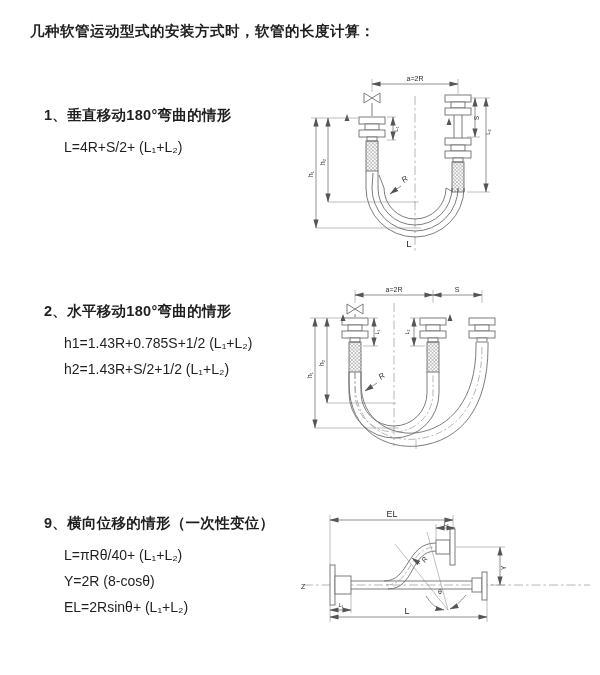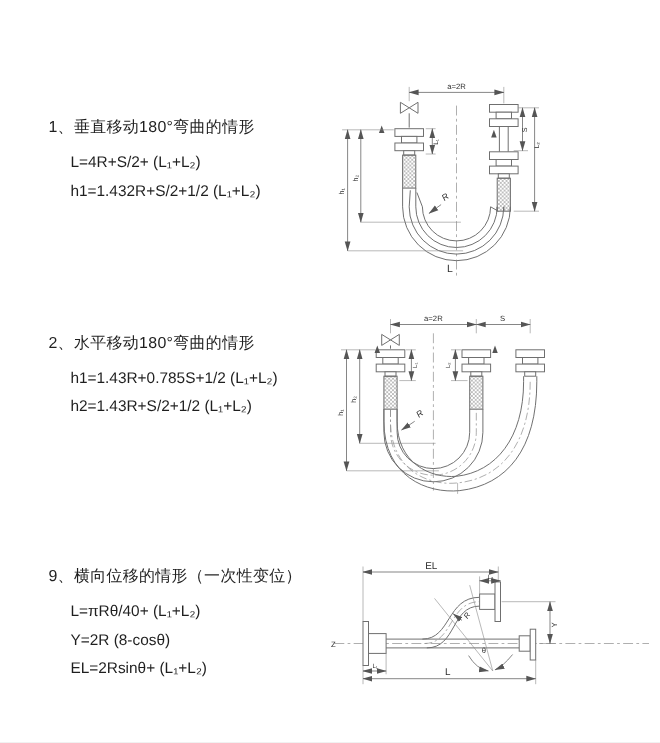--- a/index.html
+++ b/index.html
@@ -7,21 +7,21 @@
     position:relative;width:600px;height:675px;background:#ffffff;
     font-family:"Liberation Sans","DejaVu Sans",sans-serif;
     color:#1f1f1f;overflow:hidden;margin:0 auto;
   }
   .title{
     position:absolute;left:30px;top:22px;font-size:14.5px;font-weight:600;
     letter-spacing:.5px;margin:0;
   }
   .section{position:absolute;left:44px;width:270px;}
   .sec1{top:106px}.sec2{top:302px}.sec3{top:514px}
-  .heading{font-size:14.5px;font-weight:400;margin:0 0 9px 0;letter-spacing:.3px;}
+  .heading{font-size:14.5px;font-weight:700;margin:0 0 9px 0;letter-spacing:.3px;}
   .formula{font-size:14px;margin-left:20px;line-height:26.2px;white-space:nowrap;}
   .diagram{position:absolute;}
   .dg1{left:303px;top:70px;}
   .dg2{left:303px;top:283px;}
   .dg3{left:298px;top:502px;}
   
   .ln{fill:none;stroke:#6e6e6e;stroke-width:0.9;}
   .part{fill:#ffffff;stroke:#6e6e6e;stroke-width:0.9;}
   .braid{fill:url(#hatch);stroke:#6e6e6e;stroke-width:0.9;}
   .ext{fill:none;stroke:#8a8a8a;stroke-width:0.55;}
@@ -42,25 +42,25 @@
       <path d="M0,2.1 L10,5 L0,7.9 Z" fill="#555"></path>
     </marker>
     <pattern id="hatch" width="3.5" height="3.5" patternUnits="userSpaceOnUse">
       <path d="M0,3.5 L3.5,0 M0,0 L3.5,3.5" stroke="#8d8d8d" stroke-width="0.5"></path>
     </pattern>
   </defs>
 </svg>
 
 <div class="page">
 
+  <h1 class="title">几种软管运动型式的安装方式时，软管的长度计算：</h1>
 
   <div class="section sec1">
     <div class="heading">1、垂直移动180°弯曲的情形</div>
     <div class="formula">L=4R+S/2+ (L₁+L₂)</div>
-    <div class="formula">h1=1.432R+S/2+1/2 (L₁+L₂)</div>
   </div>
 
   <svg class="diagram dg1" width="262" height="185" viewBox="0 0 262 185">
 
     <path class="cl" d="M112,26 V181"></path>
 
     <g>
       <path class="ext" d="M69,22 V9 M155,24 V9"></path>
       <path class="dim" d="M69,14 H155"></path>
       <text class="lbl" x="112" y="11" font-size="7" text-anchor="middle">a=2R</text>

